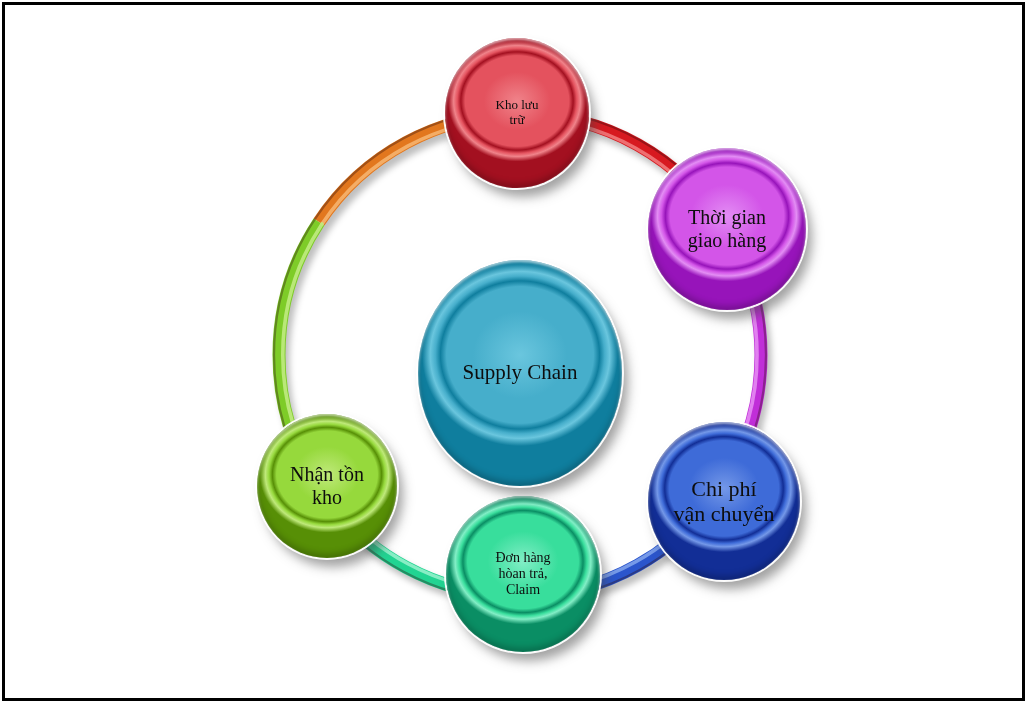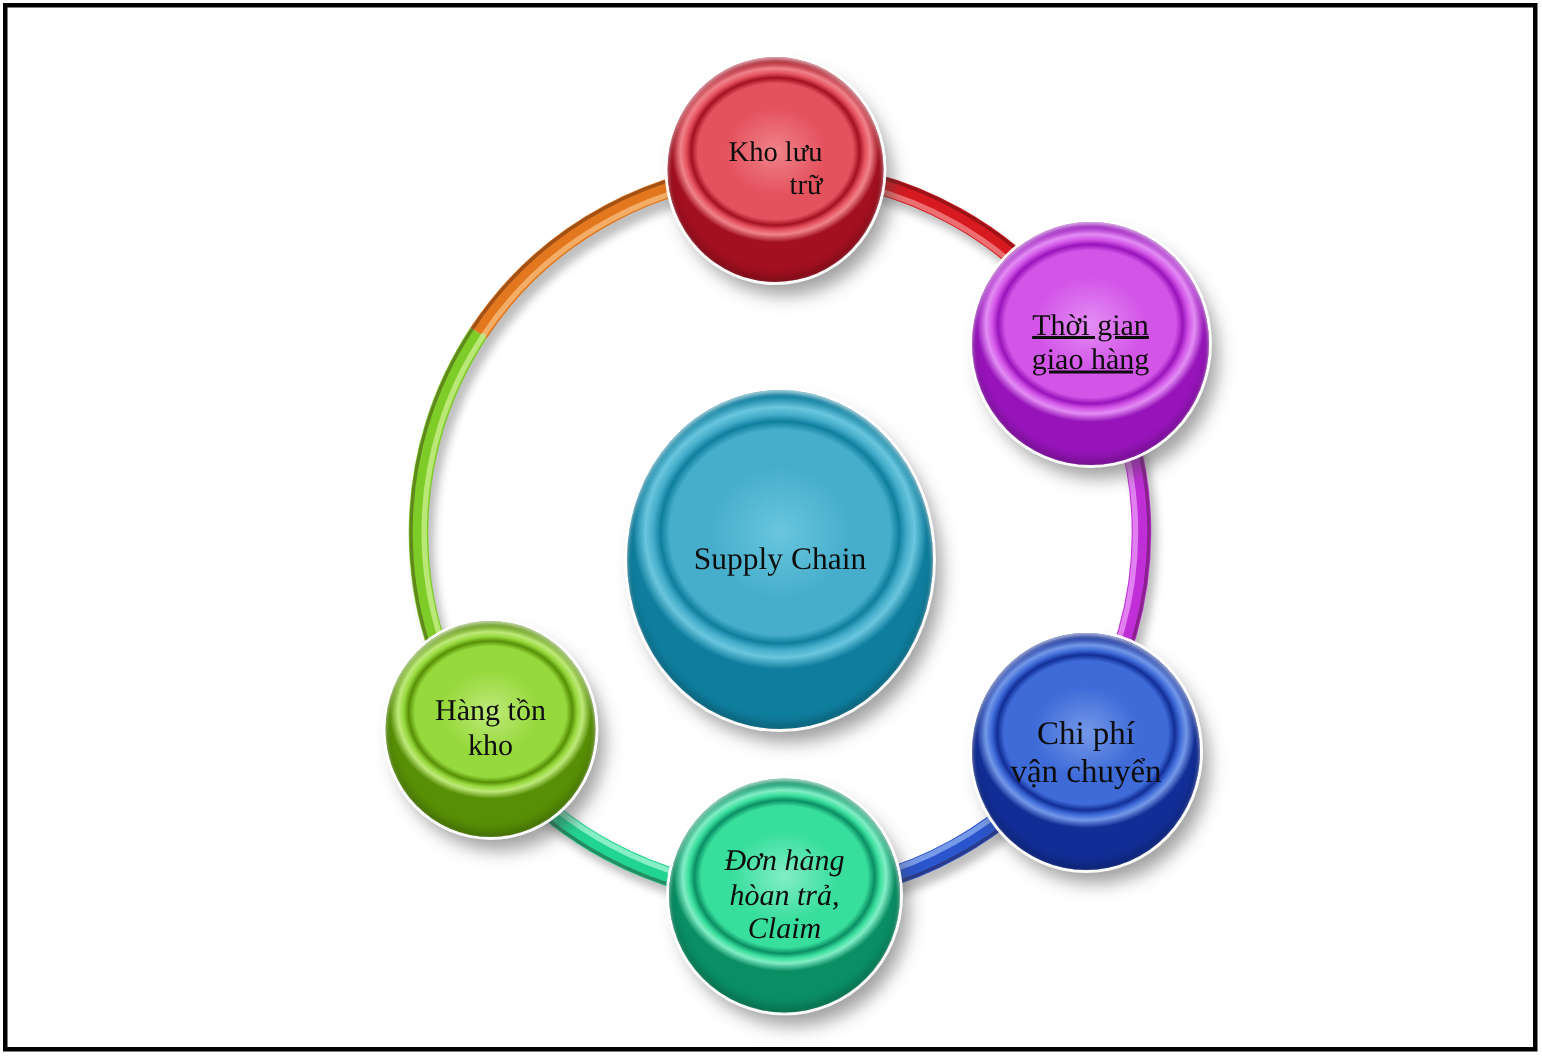--- a/index.html
+++ b/index.html
@@ -50,24 +50,24 @@
       var(--d) 100%);
     box-shadow:
       0 0 0 2px rgba(255,255,255,.95),
       6px 9px 11px rgba(70,70,70,.5),
       inset 0 2px 3px rgba(255,255,255,.65),
       inset 0 -4px 6px rgba(0,0,0,.22);
   }
   .node .label { line-height: 1.14; }
 
   .node-center        { left: 418px; top: 260px; width: 204px; height: 226px; font-size: 21px; }
-  .node-kho-luu       { left: 445px; top:  38px; width: 144px; height: 150px; font-size: 19px; text-align: right; }
-  .node-thoi-gian     { left: 648px; top: 148px; width: 158px; height: 162px; font-size: 20px; text-decoration: underline; }
+  .node-kho-luu       { left: 445px; top:  38px; width: 144px; height: 150px; font-size: 13px; }
+  .node-thoi-gian     { left: 648px; top: 148px; width: 158px; height: 162px; font-size: 20px; }
   .node-chi-phi       { left: 648px; top: 422px; width: 152px; height: 158px; font-size: 22px; }
-  .node-don-hang      { left: 446px; top: 519px; width: 154px; height: 156px; font-size: 20px; font-style: italic; }
+  .node-don-hang      { left: 446px; top: 496px; width: 154px; height: 156px; font-size: 14px; }
   .node-hang-ton      { left: 257px; top: 414px; width: 140px; height: 144px; font-size: 20px; }
   .node-nhan-nguyen   { left: 259px; top: 167px; width: 132px; height: 140px; font-size: 17.5px; }
 </style>
 </head>
 <body>
 
 <div class="canvas">
 
   <svg class="ring" viewBox="0 0 1028 704" style="--c0: #E2771E; --h0: #F5B26C; --c1: #D71920; --h1: #F07678; --c2: #C02ED8; --h2: #E488F2; --c3: #2B55CC; --h3: #7DA0EA; --c4: #22D492; --h4: #90F0CA; --c5: #7ECC28; --h5: #BEEA7E;">
     <defs>
@@ -128,21 +128,21 @@
 vận chuyển</span>
   </div>
 
   <div class="node node-don-hang" style="--f: #38DE9C; --l: #82EEC6; --d: #0A8E64;">
     <span class="label">Đơn hàng
 hòan trả,
 Claim</span>
   </div>
 
   <div class="node node-hang-ton" style="--f: #96D93C; --l: #BfE97A; --d: #578F06;">
-    <span class="label">Hàng tồn
+    <span class="label">Nhận tồn
 kho</span>
   </div>
 
 
   <div class="node node-center" style="--f: #46AECB; --l: #6AC6DE; --d: #0F7E9E;">
     <span class="label">Supply Chain</span>
   </div>
 
   <div class="frame"></div>
 </div>

